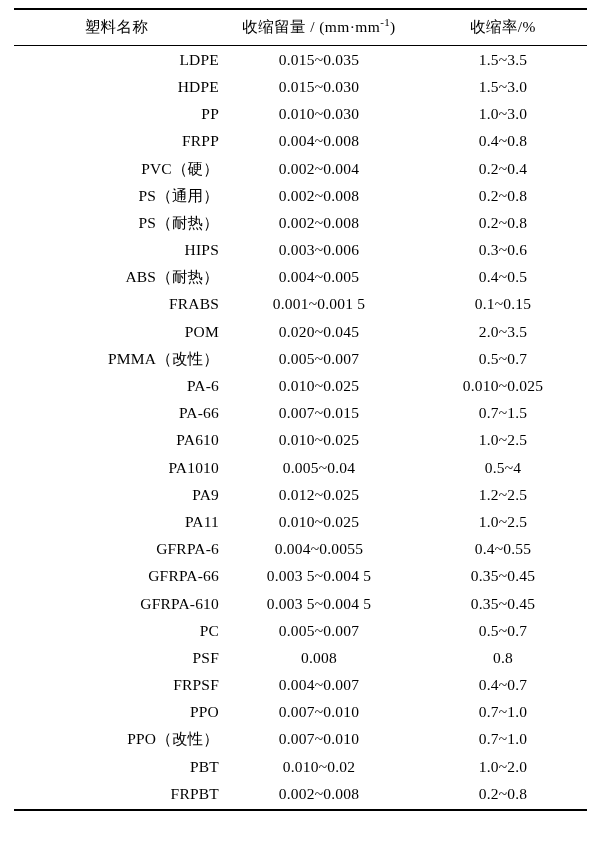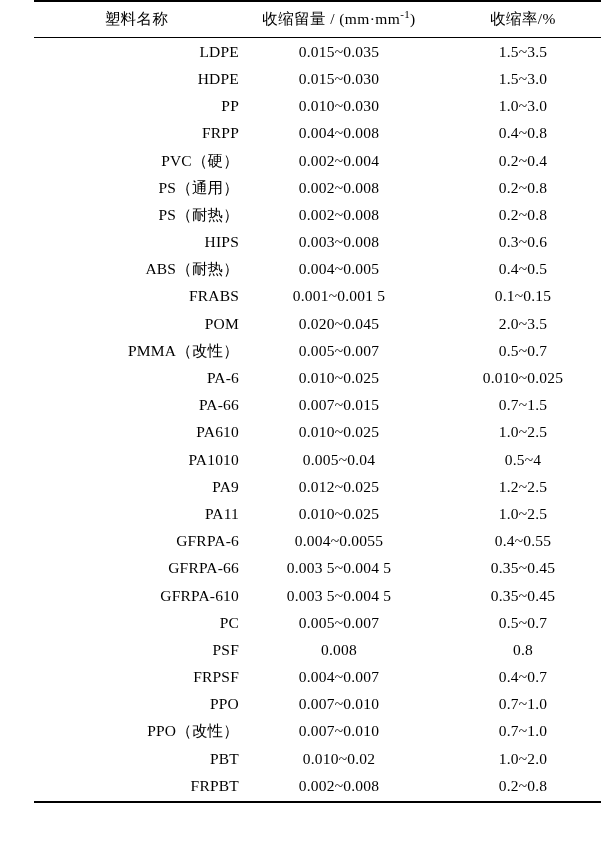--- a/index.html
+++ b/index.html
@@ -12,22 +12,21 @@
     height: 863px;
     font-family: "Liberation Serif", serif;
     color: #000000;
     overflow: hidden;
   }
   .page {
     position: relative;
     width: 558px;
     height: 863px;
     box-sizing: border-box;
-    padding: 0 14px;
-    margin-left: 20px;
+    padding: 8px 14px;
   }
   table.shrinkage-table {
     width: 573px;
     border-collapse: collapse;
     table-layout: fixed;
   }
   table.shrinkage-table col.c-name  { width: 205px; }
   table.shrinkage-table col.c-value { width: 200px; }
   table.shrinkage-table col.c-rate  { width: 168px; }
 
@@ -111,21 +110,21 @@
           <td class="num">0.002~0.008</td>
           <td class="num">0.2~0.8</td>
         </tr>
         <tr>
           <td class="name">PS（耐热）</td>
           <td class="num">0.002~0.008</td>
           <td class="num">0.2~0.8</td>
         </tr>
         <tr>
           <td class="name">HIPS</td>
-          <td class="num">0.003~0.008</td>
+          <td class="num">0.003~0.006</td>
           <td class="num">0.3~0.6</td>
         </tr>
         <tr>
           <td class="name">ABS（耐热）</td>
           <td class="num">0.004~0.005</td>
           <td class="num">0.4~0.5</td>
         </tr>
         <tr>
           <td class="name">FRABS</td>
           <td class="num">0.001~0.001 5</td>

